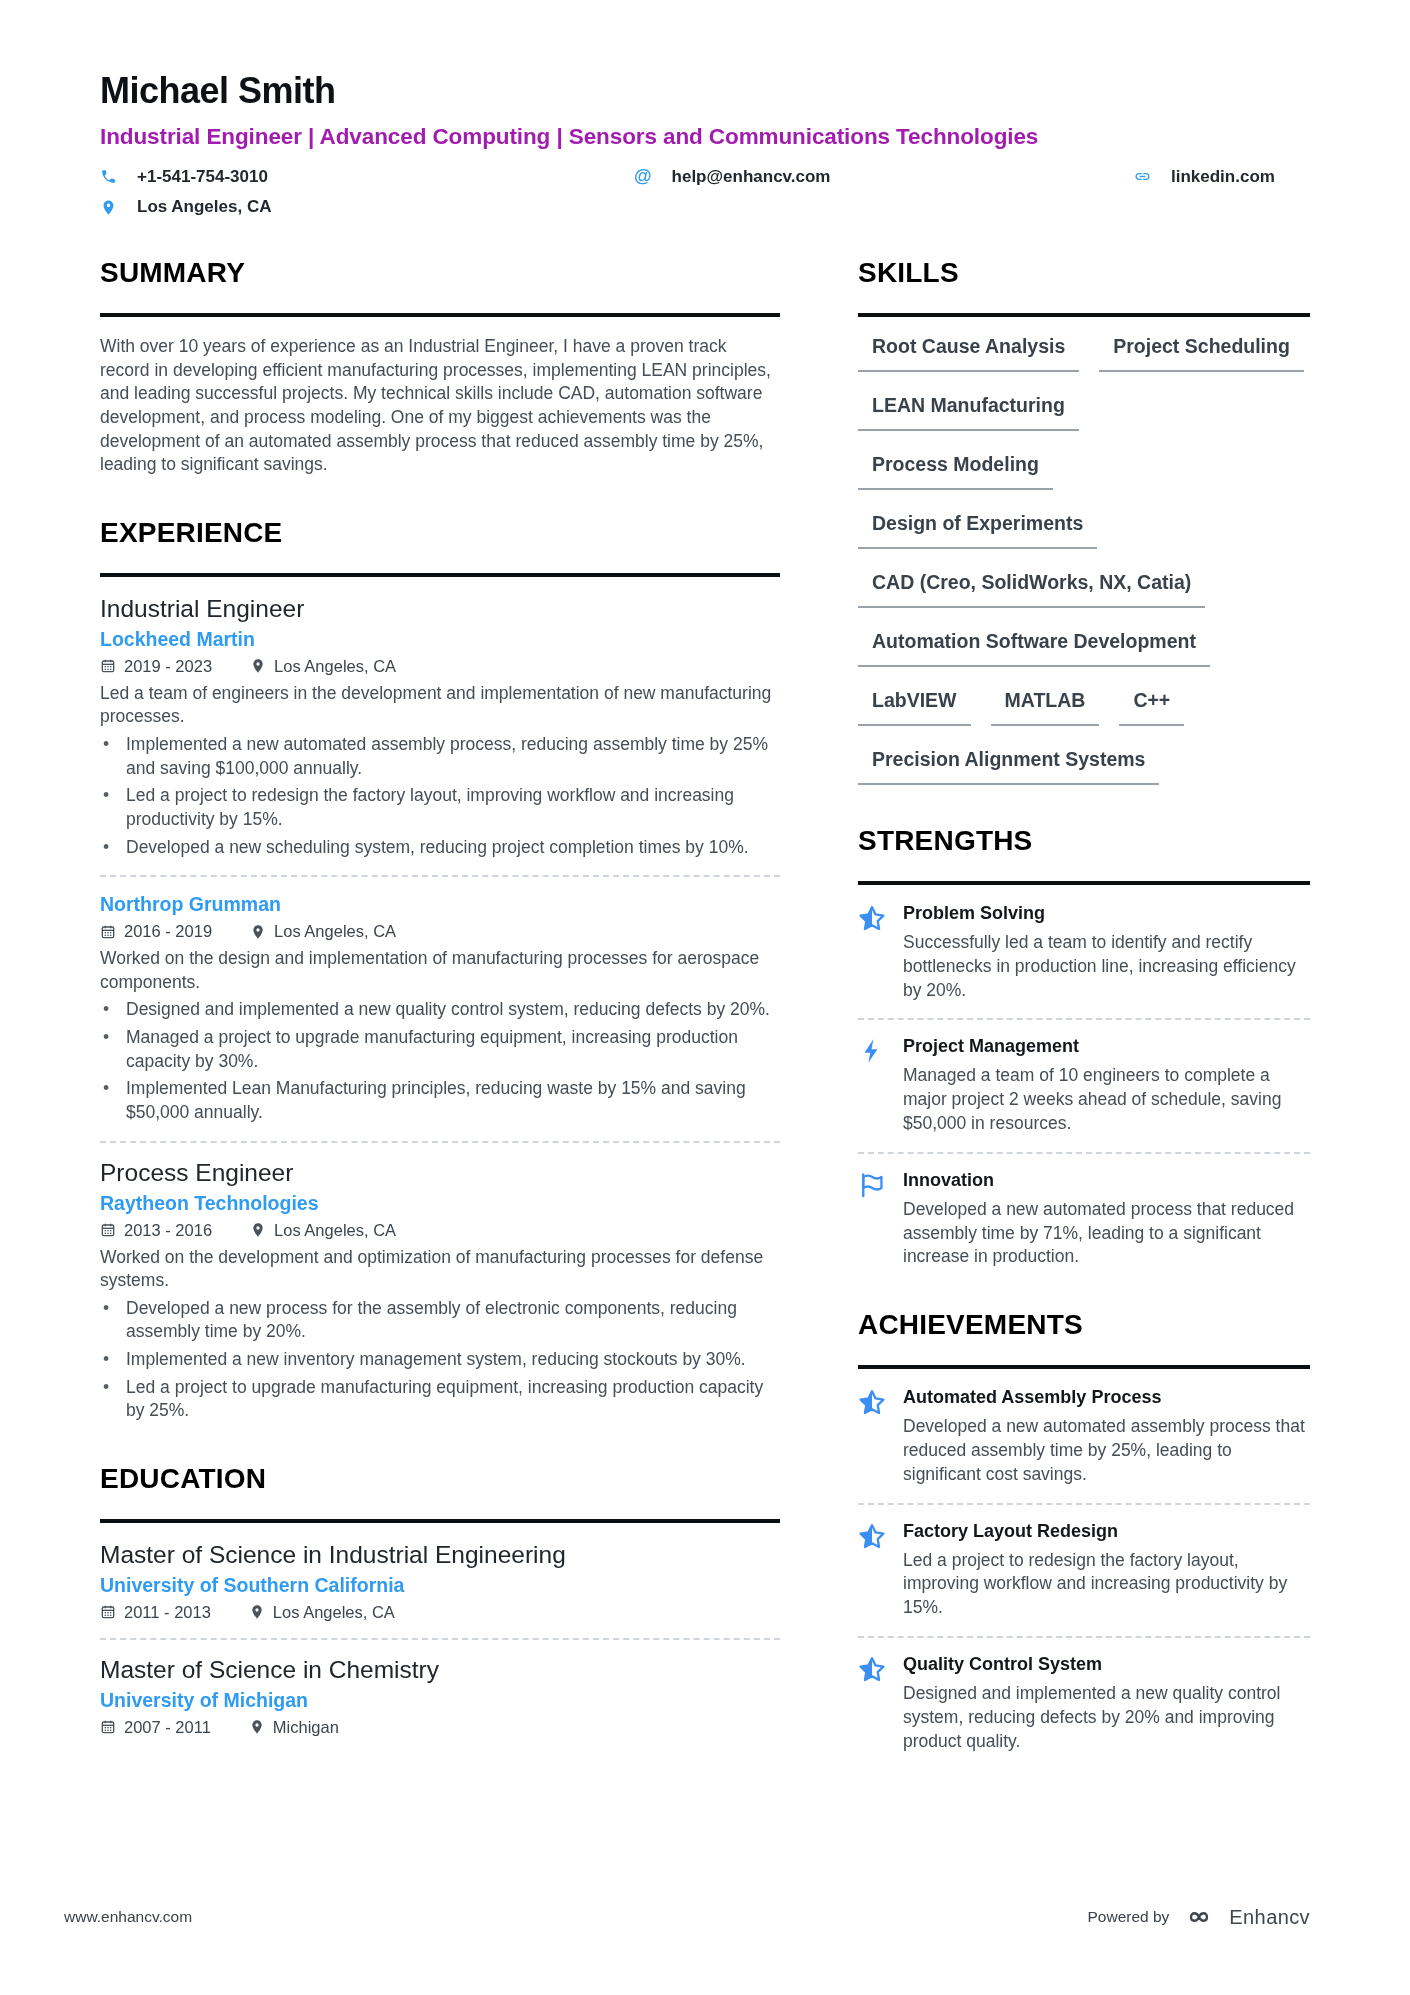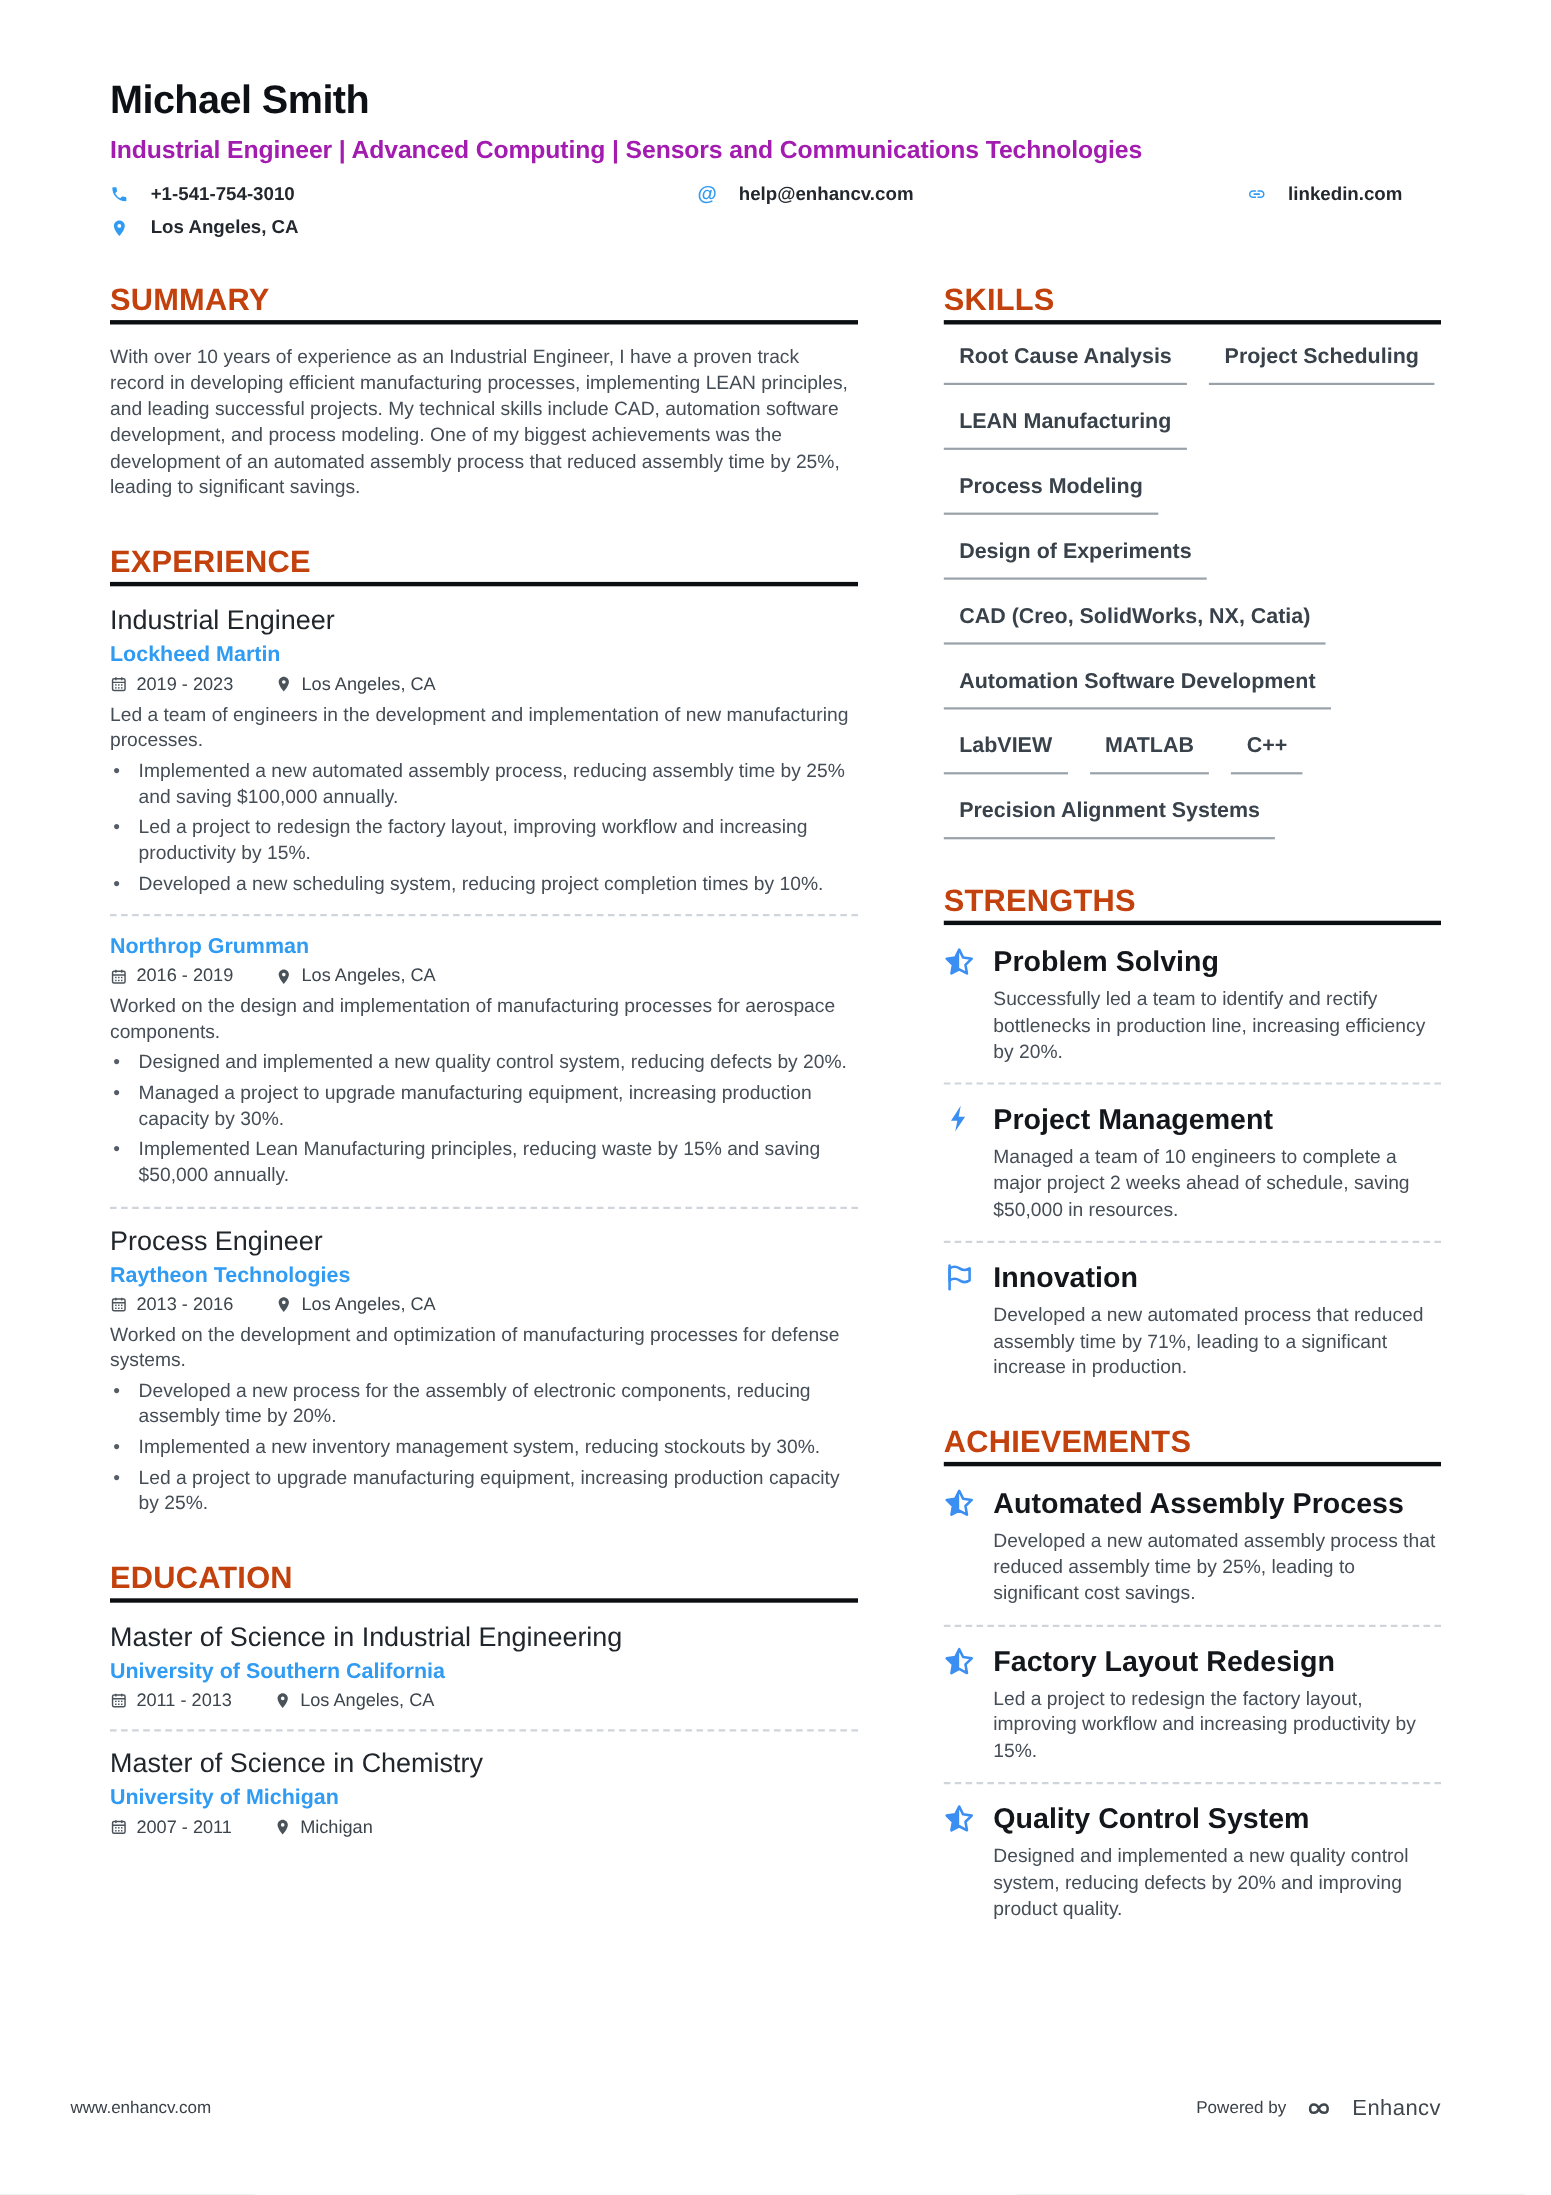--- a/index.html
+++ b/index.html
@@ -23,22 +23,22 @@
   .ic16 { width:17px; height:17px; }
   .ic15 { width:16px; height:16px; }
   .ic28 { width:28px; height:28px; }
 
   
   .columns { display:flex; gap:78px; margin-top:40px; }
   .col-left { width:680px; flex:0 0 680px; }
   .col-right { width:452px; flex:0 0 452px; }
 
   h2.section-heading {
-    font-size:28px; font-weight:800; color:#c2410c; letter-spacing:0.2px;
-    padding-bottom:2px; border-bottom:4px solid #0c0f12; margin-bottom:18px;
+    font-size:28px; font-weight:800; color:#000000; letter-spacing:0.2px;
+    padding-bottom:24px; border-bottom:4px solid #0c0f12; margin-bottom:18px;
   }
   .section-block { margin-bottom:40px; }
 
   .body-text { font-size:17.5px; line-height:1.35; color:#454d56; }
 
   
   .job-title { font-size:24.5px; font-weight:400; color:#20262c; margin-bottom:5px; }
   .company { font-size:19.5px; font-weight:700; color:#2f9bf2; margin-bottom:6px; }
   .meta-row { display:flex; align-items:center; gap:38px; margin-bottom:6px; }
   .meta-item { display:flex; align-items:center; gap:8px; font-size:16.5px; color:#3c444c; }
@@ -53,21 +53,21 @@
   
   .skill-row { display:flex; flex-wrap:wrap; gap:20px; margin-bottom:22px; }
   .skill {
     font-size:19.5px; font-weight:700; color:#39424b;
     padding:0 14px 12px; border-bottom:2px solid #99a1a9; white-space:nowrap;
   }
 
   
   .sa-item { display:flex; gap:17px; }
   .sa-icon { flex:0 0 28px; padding-top:1px; color:#3b8ff2; }
-  .sa-title { font-size:26px; font-weight:700; color:#13171b; margin-bottom:7px; }
+  .sa-title { font-size:18px; font-weight:700; color:#13171b; margin-bottom:7px; }
   .sa-text { font-size:17.5px; line-height:1.36; color:#454d56; }
 
   
   .footer {
     position:absolute; left:64px; right:100px; bottom:66px;
     display:flex; justify-content:space-between; align-items:center;
   }
   .footer-site { font-size:15.5px; color:#3a4148; }
   .footer-brand { display:flex; align-items:center; gap:12px; }
   .powered-by { font-size:15.5px; color:#3a4148; }

